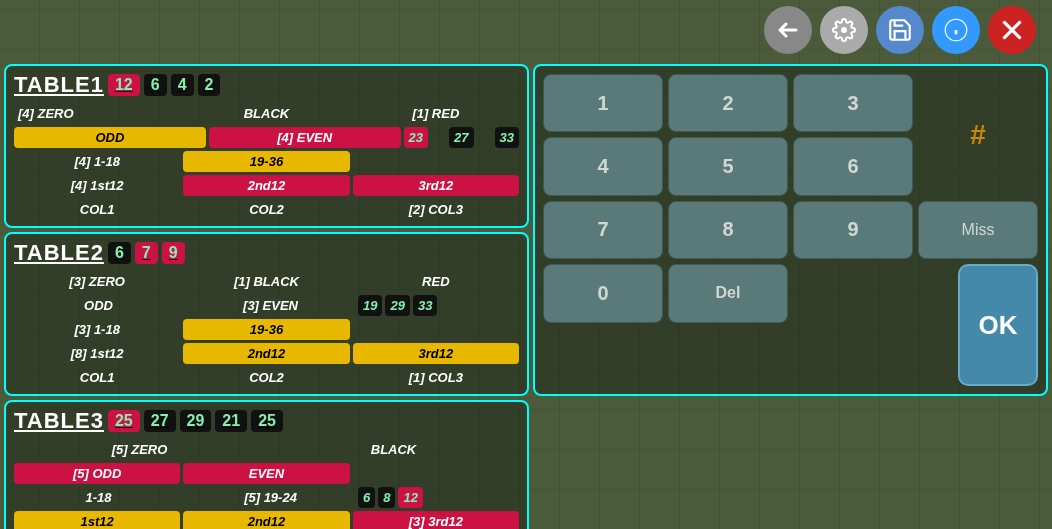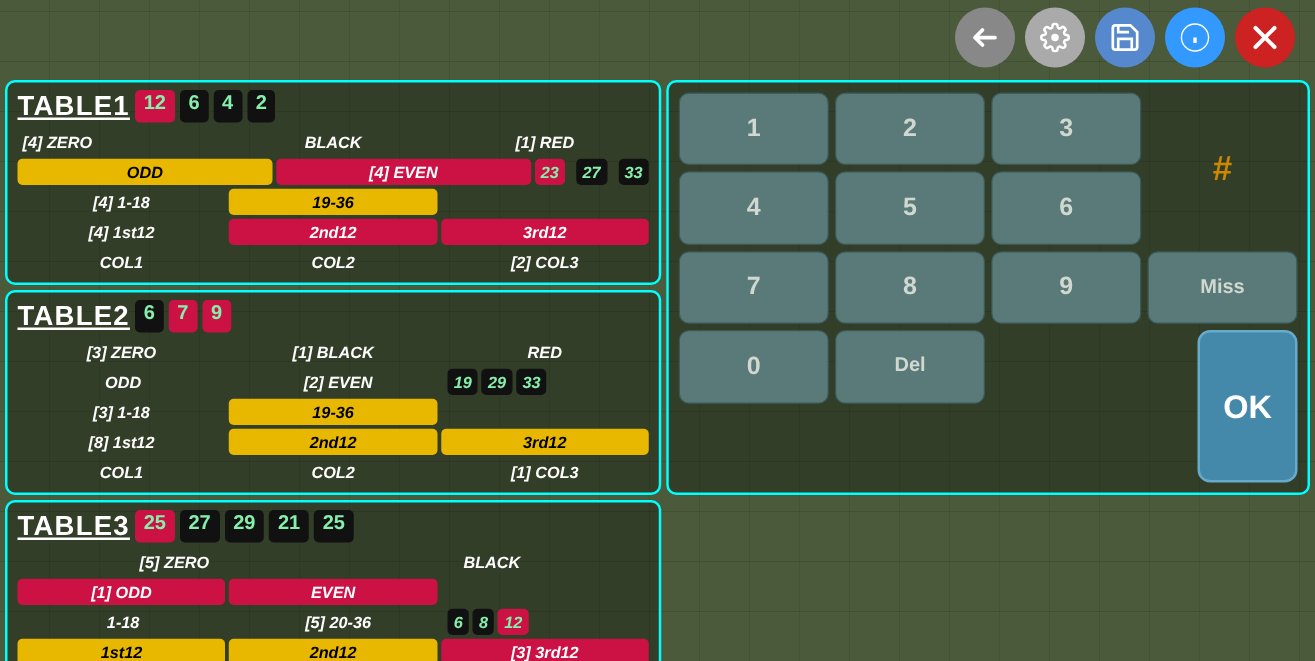--- a/index.html
+++ b/index.html
@@ -76,22 +76,24 @@
       border-radius: 8px;
       background: rgba(0,0,0,0.3);
       padding: 6px 8px;
       display: flex;
       flex-direction: column;
       gap: 3px;
     }
 
     .table-header {
       display: flex;
+      align-items: center;
       gap: 4px;
       margin-bottom: 2px;
+      text-decoration: underline;
     }
 
     .table-title {
       font-size: 22px;
       font-weight: bold;
       color: white;
       text-decoration: underline;
       letter-spacing: 1px;
     }
 
@@ -178,21 +180,21 @@
       justify-content: center;
       margin-left: 40px;
     }
 
     .numpad-miss {
       background: #5a7a7a;
       border: 1px solid #3a5a5a;
       border-radius: 8px;
       color: #d0d8d0;
       font-size: 16px;
-      font-weight: bold;
+      font-weight: normal;
       cursor: pointer;
       display: flex;
       align-items: center;
       justify-content: center;
     }
 
     .numpad-del {
       background: #5a7a7a;
       border: 1px solid #3a5a5a;
       border-radius: 8px;
@@ -255,21 +257,21 @@
 
     <div class="table-row">
       <span class="cell" style="text-align:left">[4] ZERO</span>
       <span class="cell">BLACK</span>
       <span class="cell">[1] RED</span>
     </div>
 
     <div class="table-row">
       <span class="cell cell-yellow" style="flex:1.2">ODD</span>
       <span class="cell cell-red" style="flex:1.2">[4] EVEN</span>
-      <span class="cell" style="flex:0.3; display:flex; gap:9px; padding:0;">
+      <span class="cell" style="flex:0.3; display:flex; gap:21px; padding:0;">
         <span class="num-badge badge-red" style="font-size:13px; padding:3px 5px;">23</span>
         <span class="num-badge badge-black" style="font-size:13px; padding:3px 5px;">27</span>
         <span class="num-badge badge-black" style="font-size:13px; padding:3px 5px;">33</span>
       </span>
     </div>
 
     <div class="table-row">
       <span class="cell">[4] 1-18</span>
       <span class="cell cell-yellow">19-36</span>
       <span class="cell"></span>
@@ -297,21 +299,21 @@
     </div>
 
     <div class="table-row">
       <span class="cell">[3] ZERO</span>
       <span class="cell">[1] BLACK</span>
       <span class="cell">RED</span>
     </div>
 
     <div class="table-row">
       <span class="cell">ODD</span>
-      <span class="cell">[2] EVEN</span>
+      <span class="cell">[3] EVEN</span>
       <span class="cell" style="display:flex; gap:3px; padding:0; flex:1;">
         <span class="num-badge badge-black" style="font-size:13px; padding:3px 5px;">19</span>
         <span class="num-badge badge-black" style="font-size:13px; padding:3px 5px;">29</span>
         <span class="num-badge badge-black" style="font-size:13px; padding:3px 5px;">33</span>
       </span>
     </div>
 
     <div class="table-row">
       <span class="cell">[3] 1-18</span>
       <span class="cell cell-yellow">19-36</span>
@@ -340,28 +342,28 @@
       <span class="num-badge badge-black">21</span>
       <span class="num-badge badge-black">25</span>
     </div>
 
     <div class="table-row">
       <span class="cell">[5] ZERO</span>
       <span class="cell">BLACK</span>
     </div>
 
     <div class="table-row">
-      <span class="cell cell-red">[1] ODD</span>
+      <span class="cell cell-red">[5] ODD</span>
       <span class="cell cell-red">EVEN</span>
       <span class="cell"></span>
     </div>
 
     <div class="table-row">
       <span class="cell">1-18</span>
-      <span class="cell">[5] 20-36</span>
+      <span class="cell">[5] 19-24</span>
       <span class="cell" style="display:flex; gap:3px; padding:0; flex:1;">
         <span class="num-badge badge-black" style="font-size:13px; padding:3px 5px;">6</span>
         <span class="num-badge badge-black" style="font-size:13px; padding:3px 5px;">8</span>
         <span class="num-badge badge-red" style="font-size:13px; padding:3px 5px;">12</span>
       </span>
     </div>
 
     <div class="table-row">
       <span class="cell cell-yellow">1st12</span>
       <span class="cell cell-yellow">2nd12</span>

